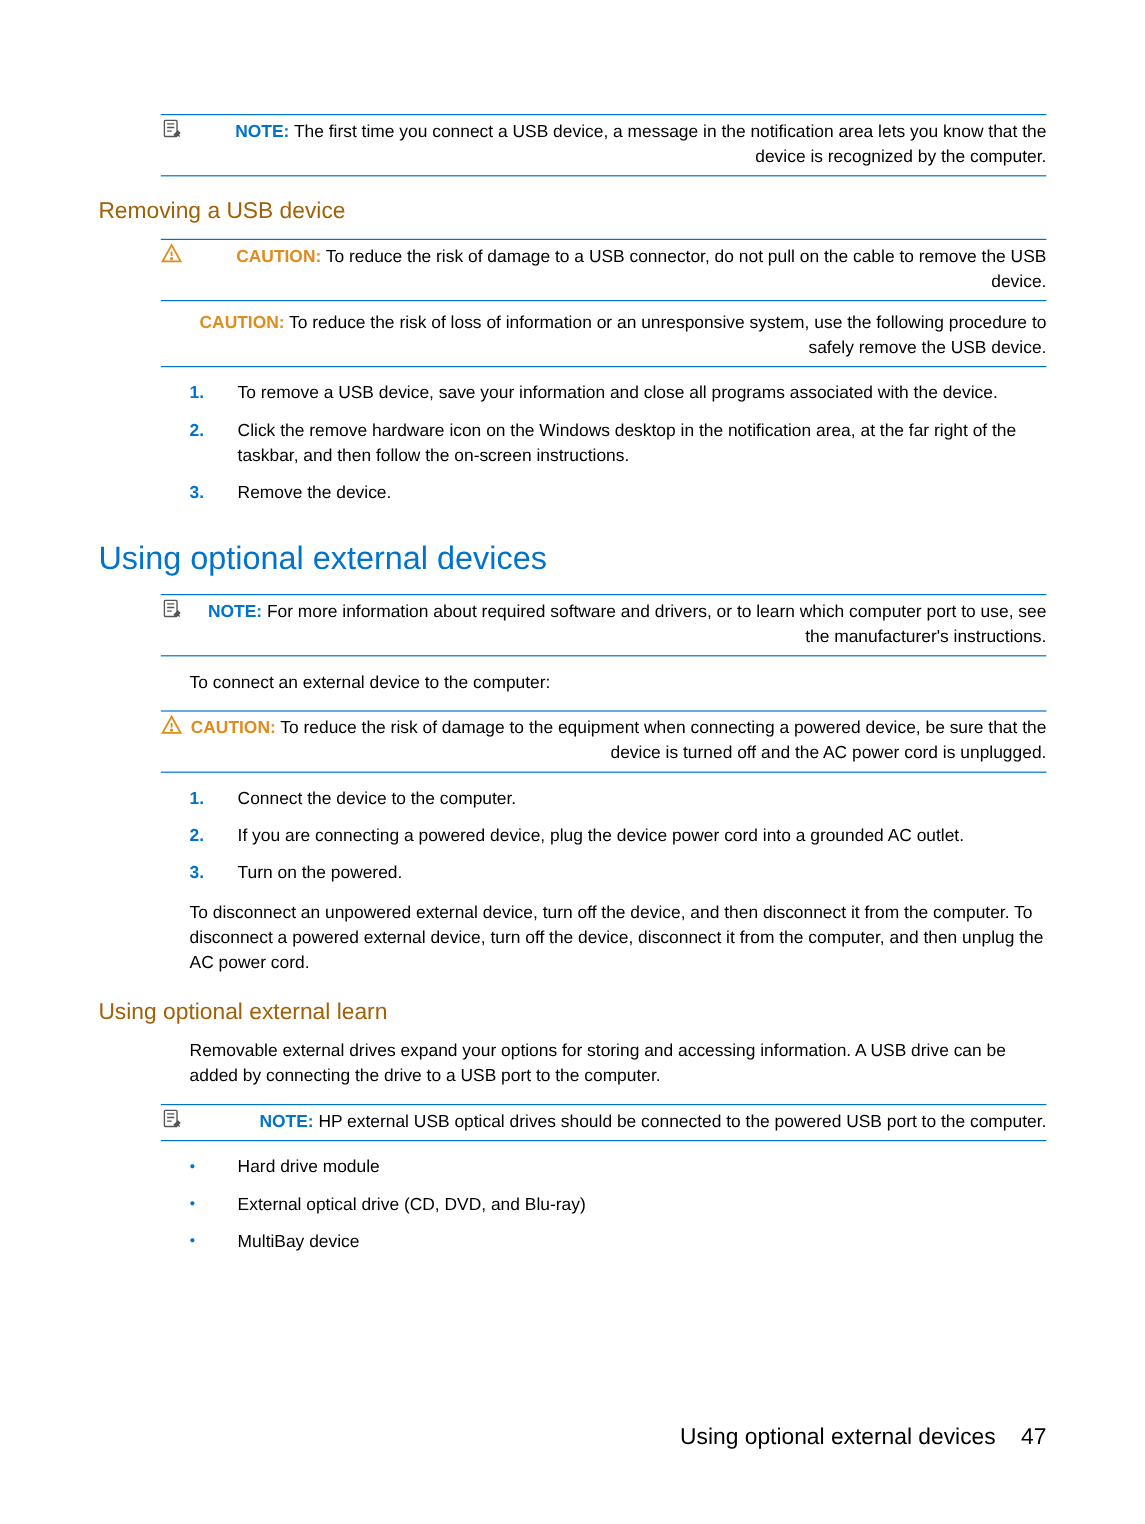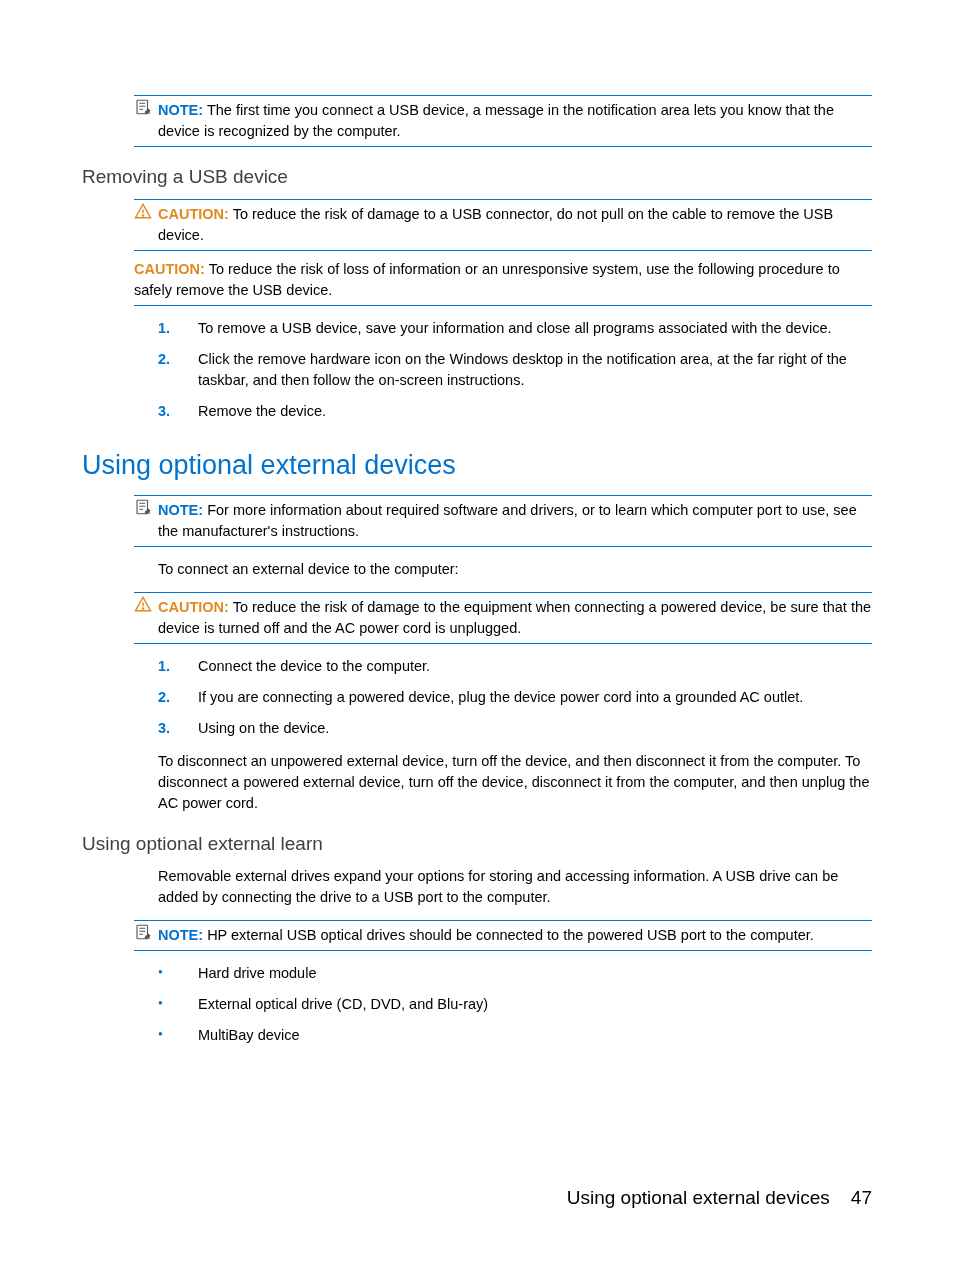--- a/index.html
+++ b/index.html
@@ -24,31 +24,32 @@
     h1 {
       font-size: 27px;
       font-weight: normal;
       color: #0073cf;
       margin-bottom: 10px;
       margin-top: 24px;
     }
     h2 {
       font-size: 19px;
       font-weight: normal;
-      color: #404040;
+      color: #a16207;
       margin-bottom: 8px;
       margin-top: 16px;
     }
     .admonition {
       border-top: 1px solid #0073cf;
       border-bottom: 1px solid #0073cf;
       padding: 4px 0;
       margin-left: 52px;
       margin-bottom: 12px;
       position: relative;
+      text-align: right;
     }
     .admon-icon {
       position: absolute;
       left: 0;
       top: 2px;
       width: 18px;
       height: 18px;
     }
     .admon-label {
       color: #0073cf;
@@ -200,21 +201,21 @@
     <li>
       <span class="num">1.</span>
       <span>Connect the device to the computer.</span>
     </li>
     <li>
       <span class="num">2.</span>
       <span>If you are connecting a powered device, plug the device power cord into a grounded AC outlet.</span>
     </li>
     <li>
       <span class="num">3.</span>
-      <span>Using on the device.</span>
+      <span>Turn on the powered.</span>
     </li>
   </ol>
 
   <p class="body-block">To disconnect an unpowered external device, turn off the device, and then disconnect it from the computer. To disconnect a powered external device, turn off the device, disconnect it from the computer, and then unplug the AC power cord.</p>
 
   <h2>Using optional external learn</h2>
 
   <p class="body-block">Removable external drives expand your options for storing and accessing information. A USB drive can be added by connecting the drive to a USB port to the computer.</p>
 
   <div class="admonition">

